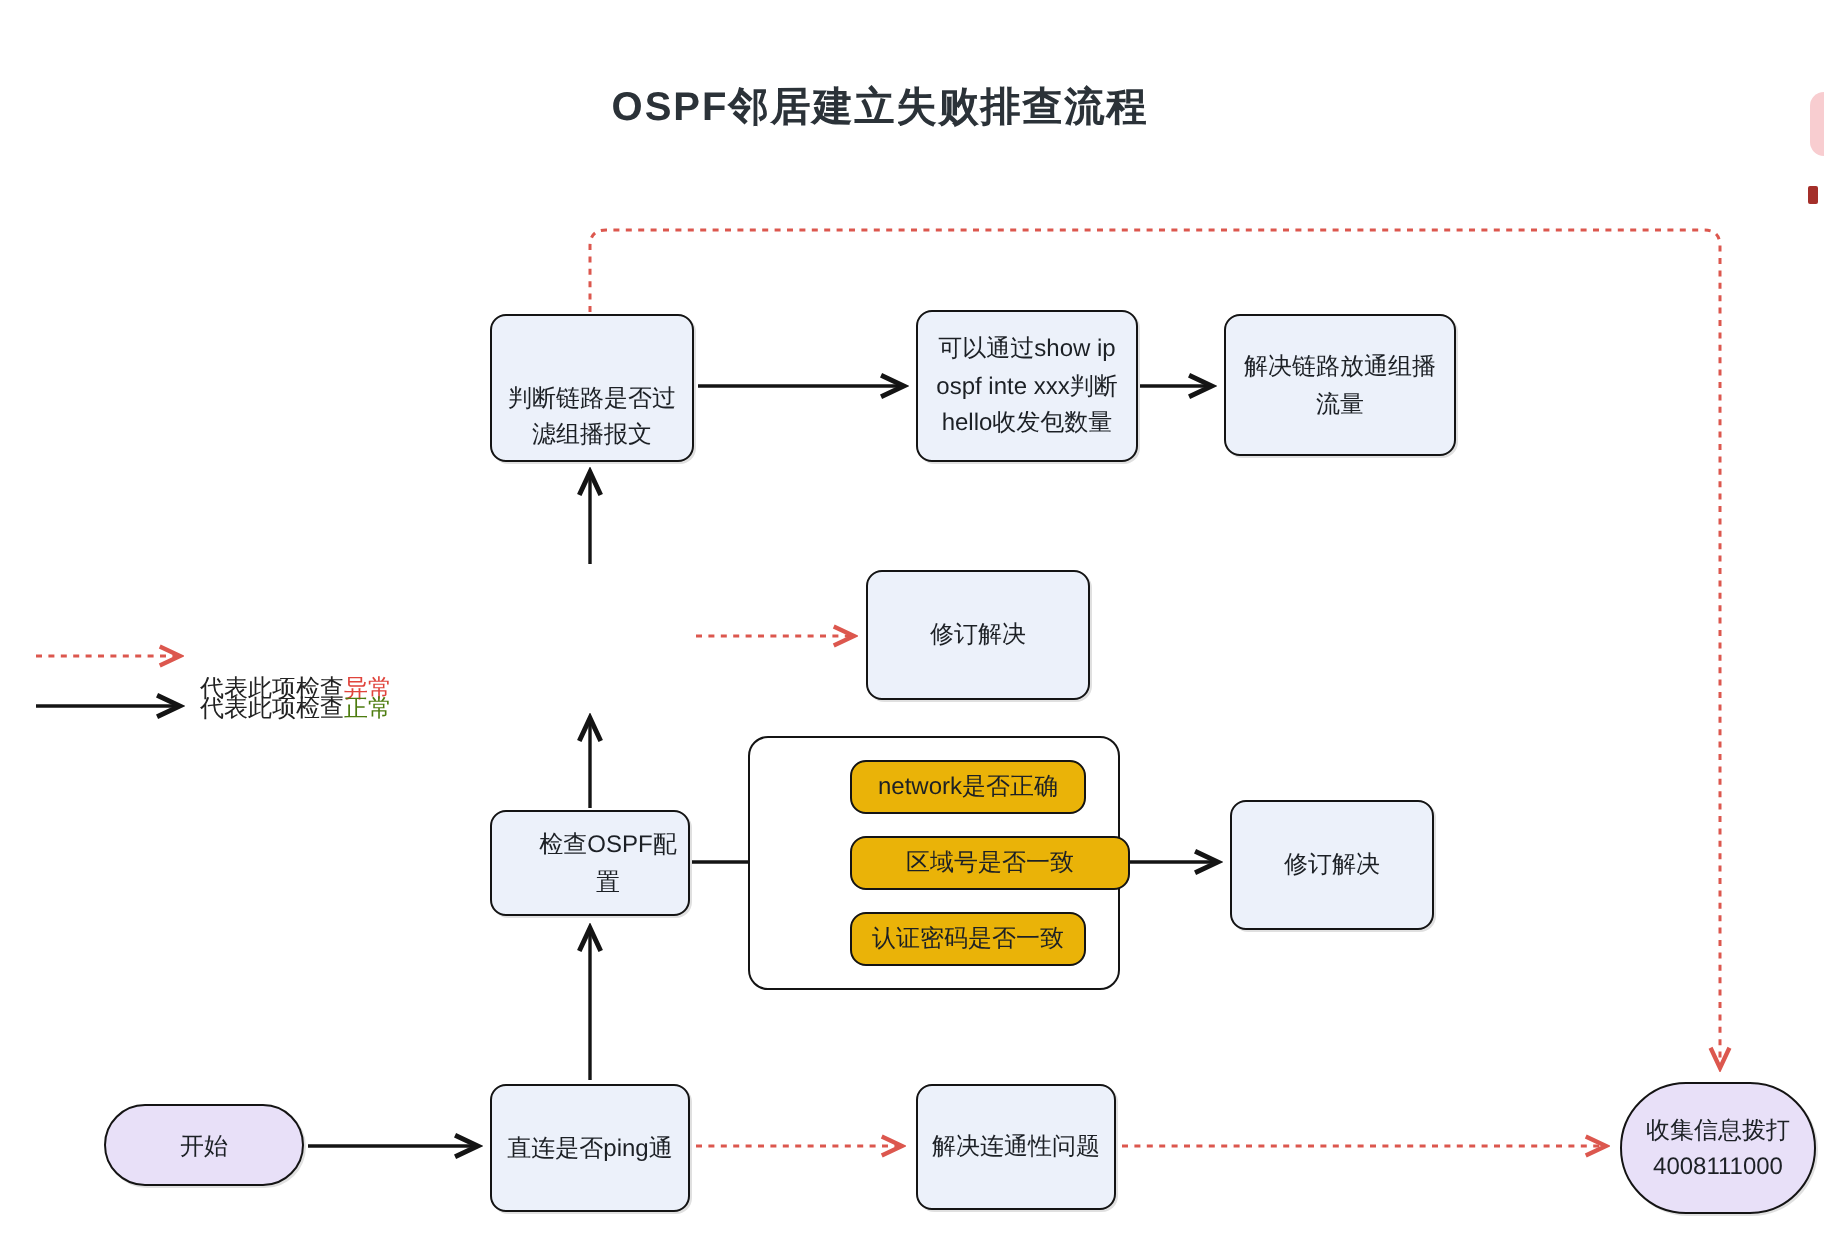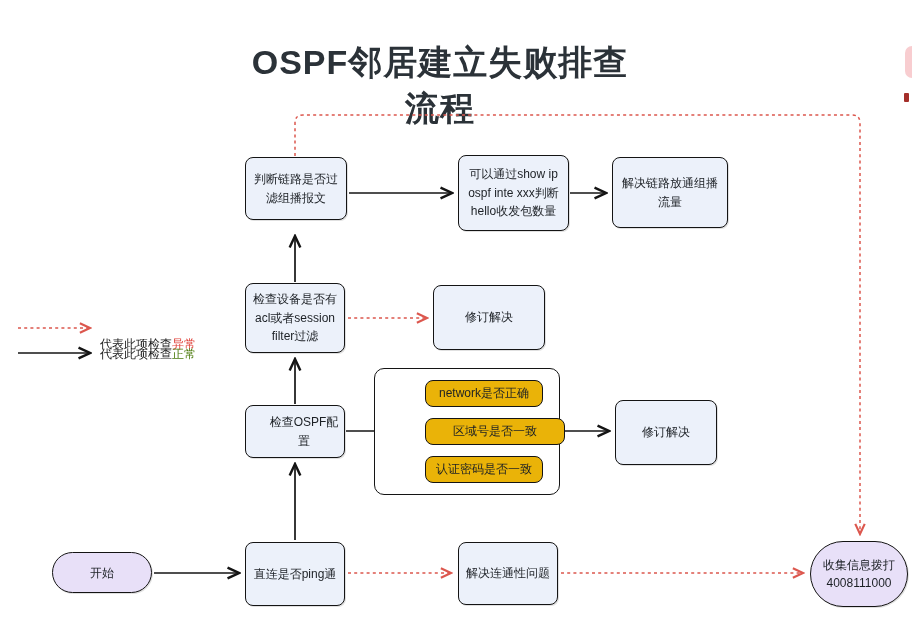--- a/index.html
+++ b/index.html
@@ -8,21 +8,21 @@
     position: relative;
     width: 912px; height: 629px;
     background: #ffffff;
     overflow: hidden;
     font-family: "Liberation Sans", "DejaVu Sans", sans-serif;
     color: #1f2329;
   }
   #canvas { position: absolute; inset: 0; width: 912px; height: 629px; }
   .page-title {
     position: absolute; left: 240px; top: 40px; width: 400px;
-    text-align: center; font-size: 34px; font-weight: 600;
+    text-align: center; font-size: 20px; font-weight: 600;
     color: #2b3238; letter-spacing: 1px;
   }
   svg.arrows { position: absolute; left: 0; top: 0; z-index: 1; }
   .node {
     position: absolute; z-index: 2;
     background: #ecf1fa;
     border: 1.8px solid #141414;
     border-radius: 8px;
     display: flex; align-items: center; justify-content: center;
     text-align: center;
@@ -145,29 +145,26 @@
     <span>区域号是否一致</span>
   </div>
   <div class="subnode" style="left:425px; top:456px; width:118px; height:27px;">
     <span>认证密码是否一致</span>
   </div>
 
   <div class="node" style="left:615px; top:400px; width:102px; height:65px;">
     <span>修订解决</span>
   </div>
 
-  <div class="node" style="left:245px; top:283px; width:100px; height:70px;">
-    <span>检查设备是否有acl或者session filter过滤</span>
-  </div>
 
   <div class="node" style="left:433px; top:285px; width:112px; height:65px;">
     <span>修订解决</span>
   </div>
 
-  <div class="node" style="left:245px; top:157px; width:102px; height:63px;">
+  <div class="node" style="left:245px; top:157px; width:102px; height:74px;align-items:flex-end;">
     <span>判断链路是否过滤组播报文</span>
   </div>
 
   <div class="node" style="left:458px; top:155px; width:111px; height:76px;">
     <span>可以通过show ip ospf inte xxx判断 hello收发包数量</span>
   </div>
 
   <div class="node" style="left:612px; top:157px; width:116px; height:71px;">
     <span>解决链路放通组播流量</span>
   </div>

